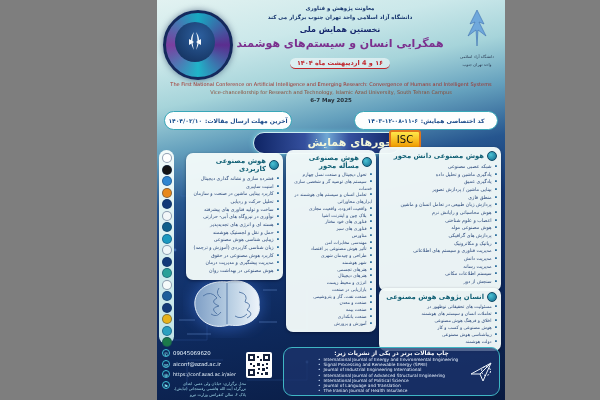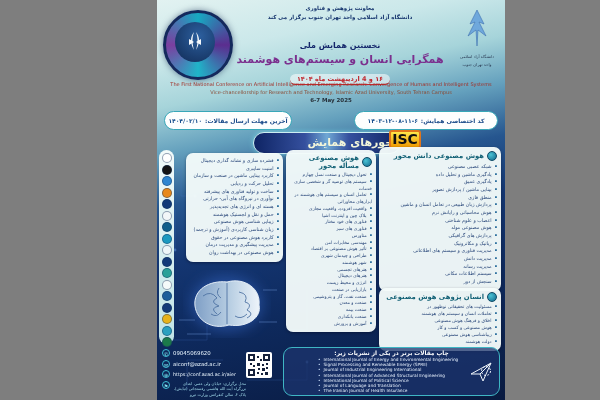--- a/index.html
+++ b/index.html
@@ -11,21 +11,21 @@
   
   .conf-logo{position:absolute;left:6px;top:10px;width:64px;height:64px;border-radius:50%;
     background:conic-gradient(#17a9c2,#5b2d8f,#1fb5c9,#7b3fa0,#17a9c2);
     border:3px solid #14295c;box-shadow:0 0 6px rgba(10,30,70,.5);}
   .conf-logo-inner{position:absolute;left:9px;top:9px;width:40px;height:40px;border-radius:50%;
     background:radial-gradient(circle at 60% 35%,#2c5f9e,#102a54);display:flex;align-items:center;justify-content:center;}
   .azad-logo{position:absolute;right:8px;top:8px;width:40px;text-align:center;}
   .azad-sub{font-size:4px;line-height:1.4;color:#27364f;margin-top:2px;}
   .hstack{position:absolute;left:70px;right:52px;top:4px;text-align:center;direction:rtl;}
   .org1,.org2{font-size:5.5px;font-weight:bold;color:#16356e;line-height:1.55;}
-  .t1{font-size:8px;font-weight:bold;color:#14266b;margin-top:20px;}
+  .t1{font-size:8px;font-weight:bold;color:#14266b;margin-top:4px;}
   .t2{font-size:10.5px;font-weight:bold;color:#1b2d7a;margin-top:2px;}
   .t3{font-size:11px;font-weight:bold;color:#7b2f8e;margin-top:3px;}
   .datefa{display:inline-block;margin-top:4px;font-size:6.5px;font-weight:bold;color:#c1272d;
     background:rgba(255,255,255,.55);border-radius:6px;padding:1px 7px;border-bottom:1px solid #c1272d;}
   .en{position:absolute;left:0;right:0;text-align:center;white-space:nowrap;}
   .en1{top:81px;font-size:5px;color:#a03028;}
   .en2{top:89px;font-size:5px;color:#8a4a34;}
   .en3{top:97px;font-size:5.5px;color:#26303a;font-weight:bold;}
   
   .pill{position:absolute;top:111px;height:17px;background:#fdfefe;border:1.5px solid #38a7b8;
@@ -33,21 +33,21 @@
     font-size:6px;color:#1b4b8a;font-weight:bold;gap:3px;}
   .pill .num{direction:ltr;unicode-bidi:isolate;color:#19508f;}
   .pill-deadline{left:7px;width:126px;}
   .pill-code{right:7px;width:142px;}
   .topics-btn{position:absolute;left:96px;top:132px;width:146px;height:20px;border-radius:11px;
     background:linear-gradient(90deg,#0e2464,#35509e 35%,#6fa8d4 50%,#35509e 65%,#0e2464);
     border:1.5px solid #cdeef2;box-shadow:0 0 5px rgba(120,220,230,.8);
     color:#f3f6da;font-size:11px;font-weight:bold;text-align:right;line-height:20px;direction:rtl;}
   .isc{position:absolute;left:232px;top:130px;width:32px;text-align:center;}
   .isc-box{height:15px;border:2px solid #e0761c;border-radius:3px;
-    background:linear-gradient(#ffe84a,#f09a00);color:#111;font-weight:bold;font-size:14px;line-height:15px;}
+    background:linear-gradient(#ffe84a,#f09a00);color:#111;font-weight:normal;font-size:10px;line-height:15px;}
   .isc-sub{font-size:3.5px;color:#c1272d;margin-top:1px;}
   
   .deco,.brain{position:absolute;pointer-events:none;}
   .deco{left:0;top:140px;}
   .brain{left:10px;top:260px;}
   
   .strip{position:absolute;left:2px;top:150px;width:15px;height:194px;border-radius:8px;
     background:linear-gradient(#f2fbfa,#bfe3e6);display:flex;flex-direction:column;align-items:center;
     padding:3px 0;box-sizing:border-box;gap:1.5px;}
   .slogo{width:10px;height:10px;border-radius:50%;border:1px solid rgba(20,50,90,.45);box-sizing:border-box;flex:0 0 auto;}
@@ -200,20 +200,24 @@
       <span class="slogo" style="background: rgb(42, 161, 152);"></span>
       <span class="slogo" style="background: rgb(245, 250, 250);"></span>
       <span class="slogo" style="background: rgb(27, 94, 154);"></span>
       <span class="slogo" style="background: rgb(18, 58, 120);"></span>
       <span class="slogo" style="background: rgb(232, 179, 26);"></span>
       <span class="slogo" style="background: rgb(42, 161, 192);"></span>
       <span class="slogo" style="background: rgb(27, 122, 74);"></span>
     </div>
 
   <div class="card card-applied">
+    <div class="card-head">
+      <span>هوش مصنوعی کاربردی</span>
+      <span class="chead-icon"></span>
+    </div>
     <div>
 
     <div class="titem">فشرده سازی و نشانه گذاری دیجیتال</div>
         <div class="titem">امنیت سایبری</div>
         <div class="titem">کاربرد بینایی ماشین در صنعت و سازمان</div>
         <div class="titem">تحلیل حرکت و ردیابی</div>
         <div class="titem">ساخت و تولید فناوری های پیشرفته</div>
         <div class="titem">نوآوری در نیروگاه های آبی- حرارتی</div>
         <div class="titem">هسته ای و انرژی های تجدیدپذیر</div>
         <div class="titem">حمل و نقل و لجستیک هوشمند</div>

